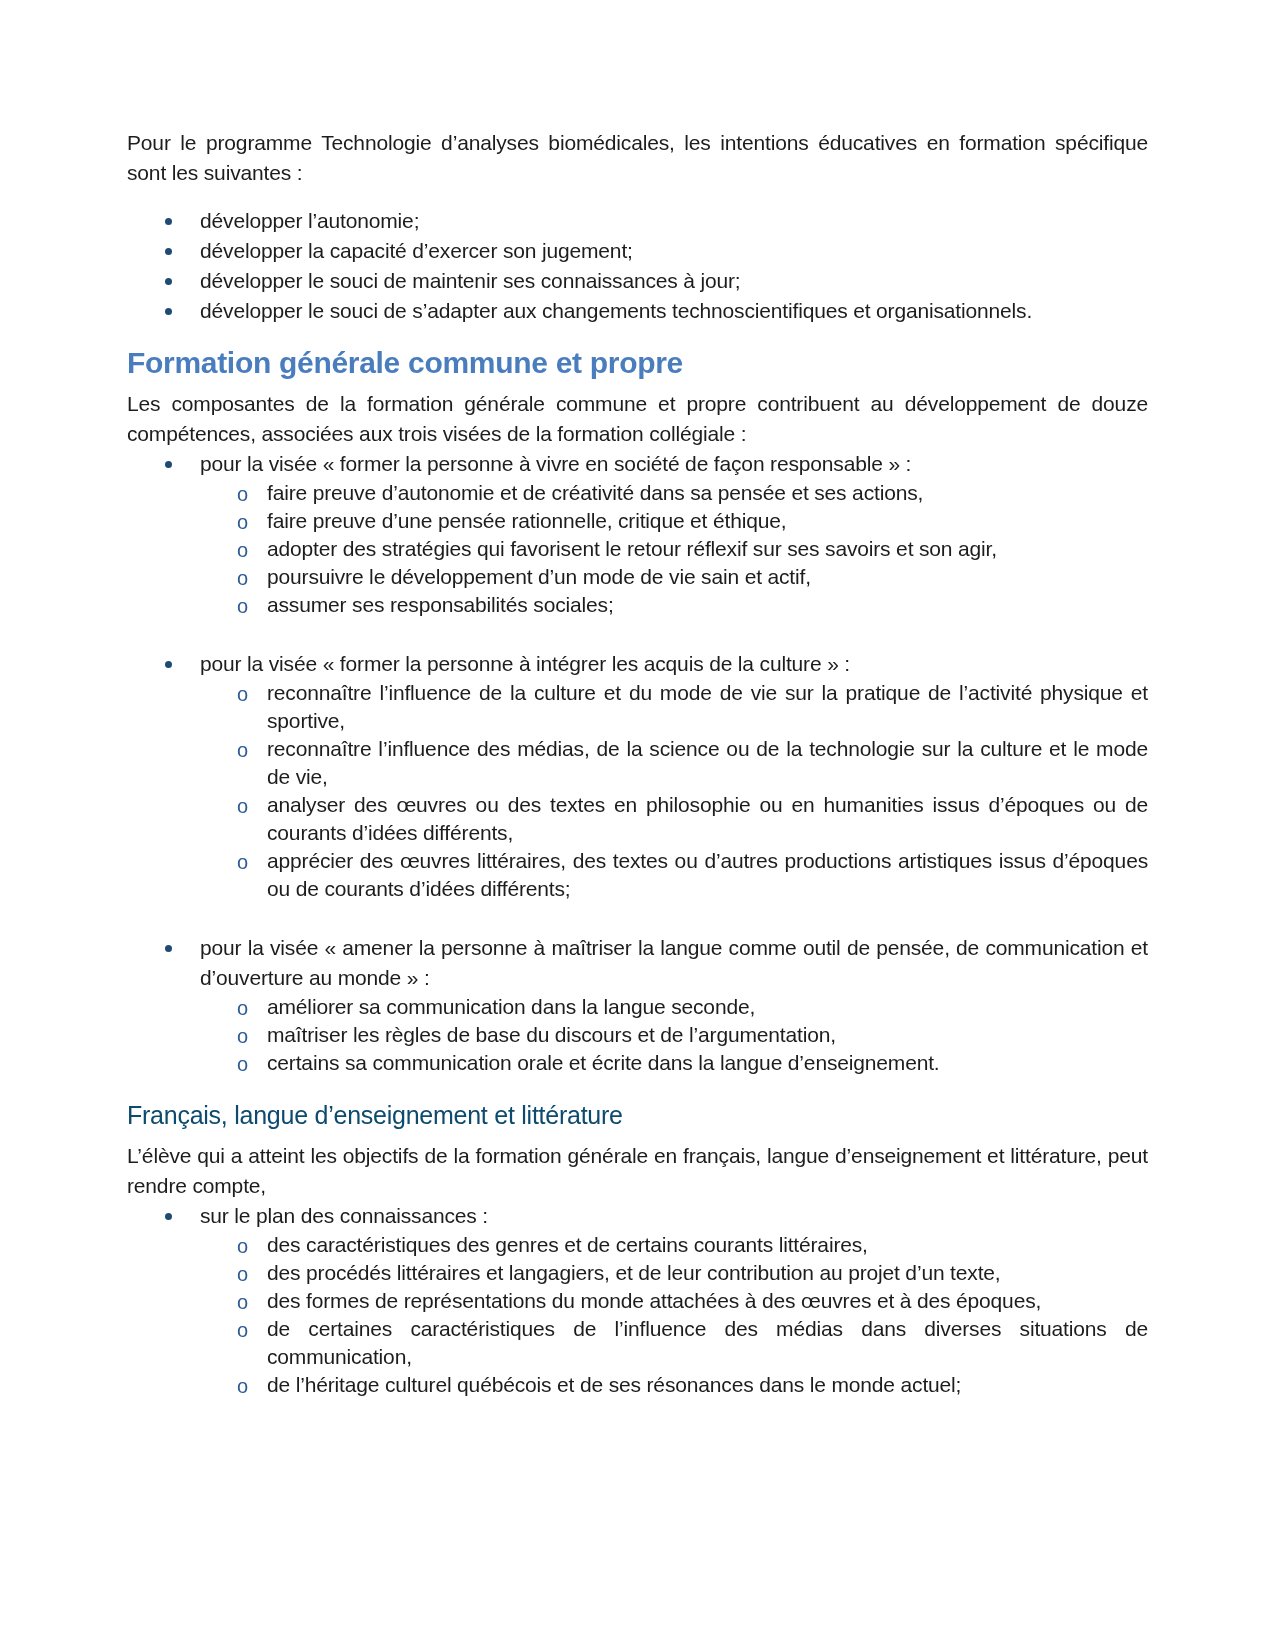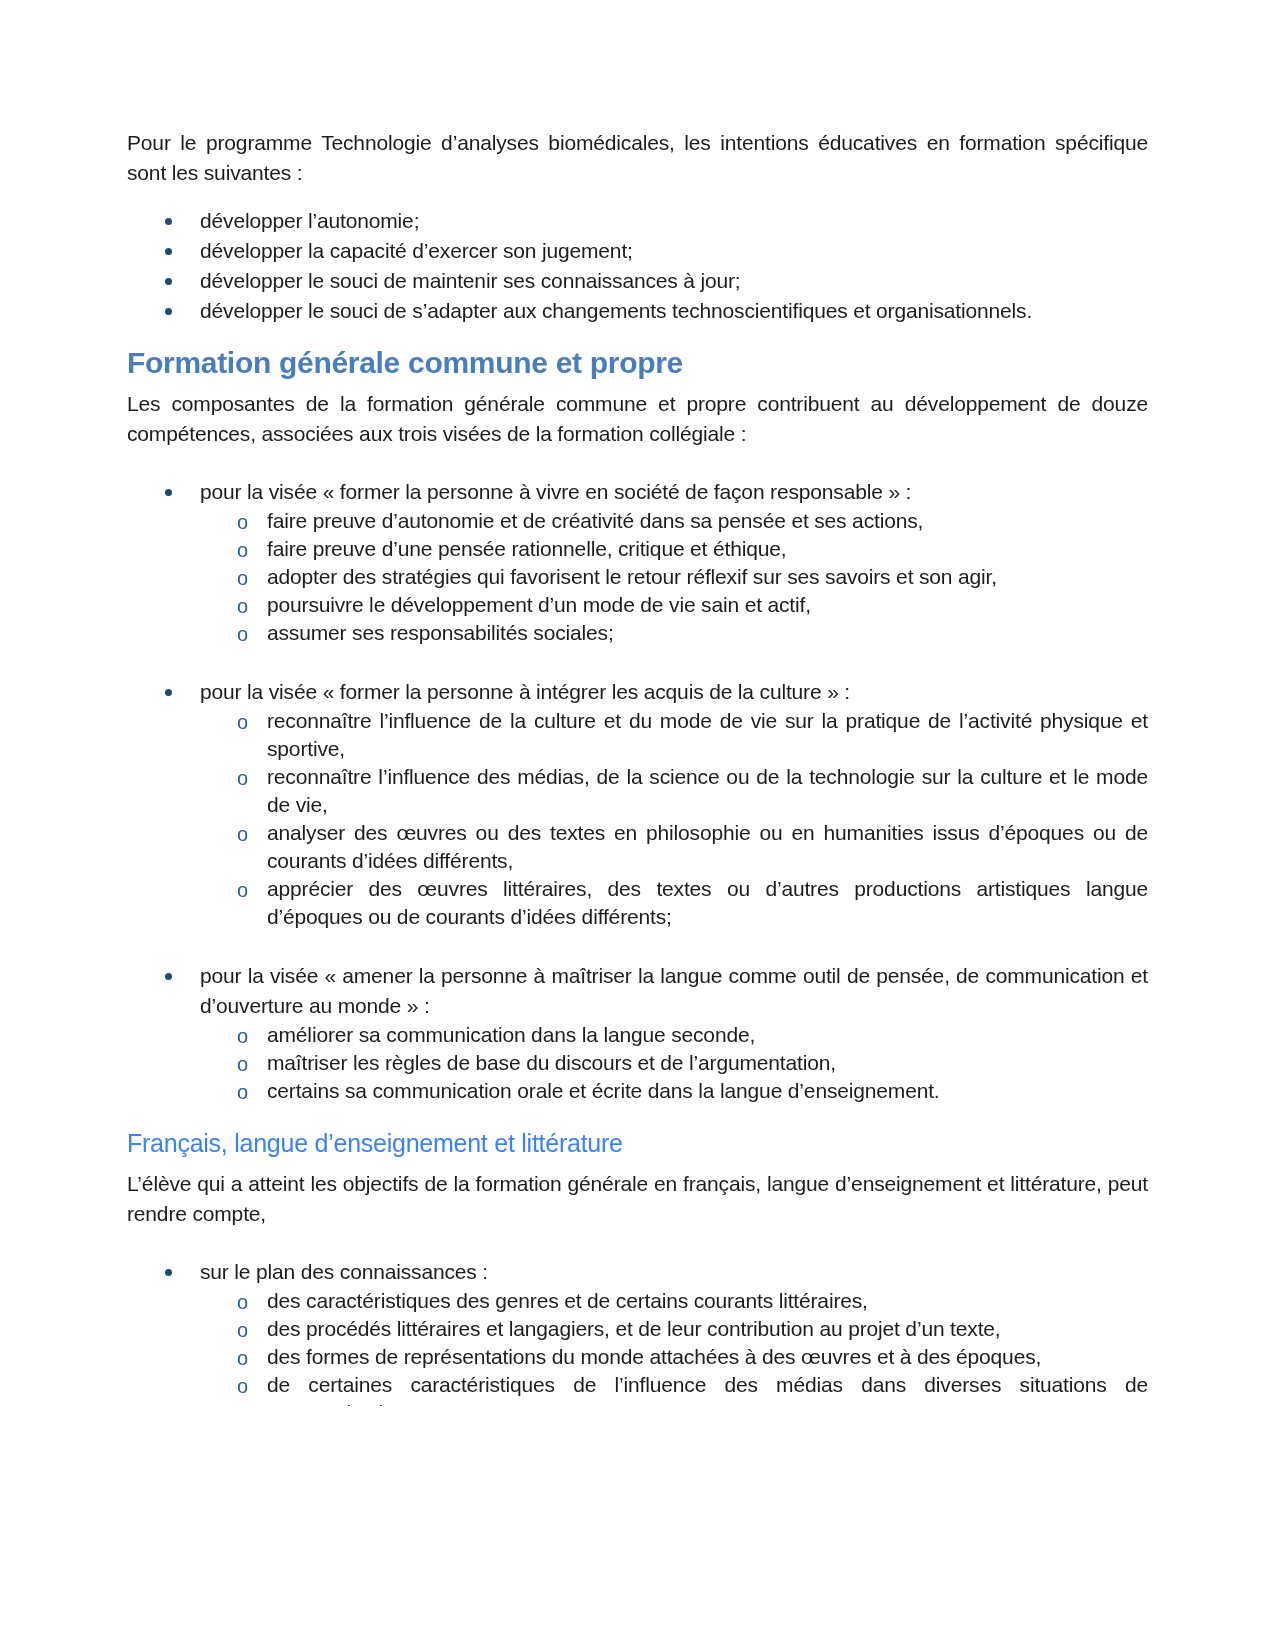--- a/index.html
+++ b/index.html
@@ -25,21 +25,21 @@
   }
   h1.sec{
     color:#4a7dbd;
     font-size:30px;
     line-height:36px;
     font-weight:bold;
     margin:19px 0 8px 0;
     letter-spacing:-0.01em;
   }
   h2.sub{
-    color:#3b82f6;
+    color:#0c4a6e;
     font-size:25px;
     line-height:32px;
     font-weight:normal;
     margin:22px 0 10px 0;
     letter-spacing:-0.01em;
   }
   .blist{margin-top:18px;}
   .bitem{
     position:relative;
     padding-left:73px;
@@ -47,21 +47,21 @@
     line-height:30px;
     text-align:justify;
   }
   .dot{
     position:absolute;
     left:38px;top:12px;
     width:7px;height:7px;
     border-radius:50%;
     background:#1f4a73;
   }
-  .group{margin-top:28px;}
+  .group{margin-top:0;}
   .group + .group{margin-top:30px;}
   .slist{margin:0;}
   .sitem{
     position:relative;
     padding-left:140px;
     font-size:21px;
     line-height:28px;
     text-align:justify;
   }
   .omark{
@@ -154,21 +154,21 @@
         <div class="sitem">
           <span class="omark">o</span>
           <span>reconnaître l’influence des médias, de la science ou de la technologie sur la culture et le mode de vie,</span>
         </div>
         <div class="sitem">
           <span class="omark">o</span>
           <span>analyser des œuvres ou des textes en philosophie ou en humanities issus d’époques ou de courants d’idées différents,</span>
         </div>
         <div class="sitem">
           <span class="omark">o</span>
-          <span>apprécier des œuvres littéraires, des textes ou d’autres productions artistiques langue d’époques ou de courants d’idées différents;</span>
+          <span>apprécier des œuvres littéraires, des textes ou d’autres productions artistiques issus d’époques ou de courants d’idées différents;</span>
         </div>
       </div>
     </div>
 
     <div class="group">
       <div class="bitem">
         <span class="dot"></span>
         <span>pour la visée « amener la personne à maîtriser la langue comme outil de pensée, de communication et d’ouverture au monde » :</span>
       </div>
       <div class="slist">

